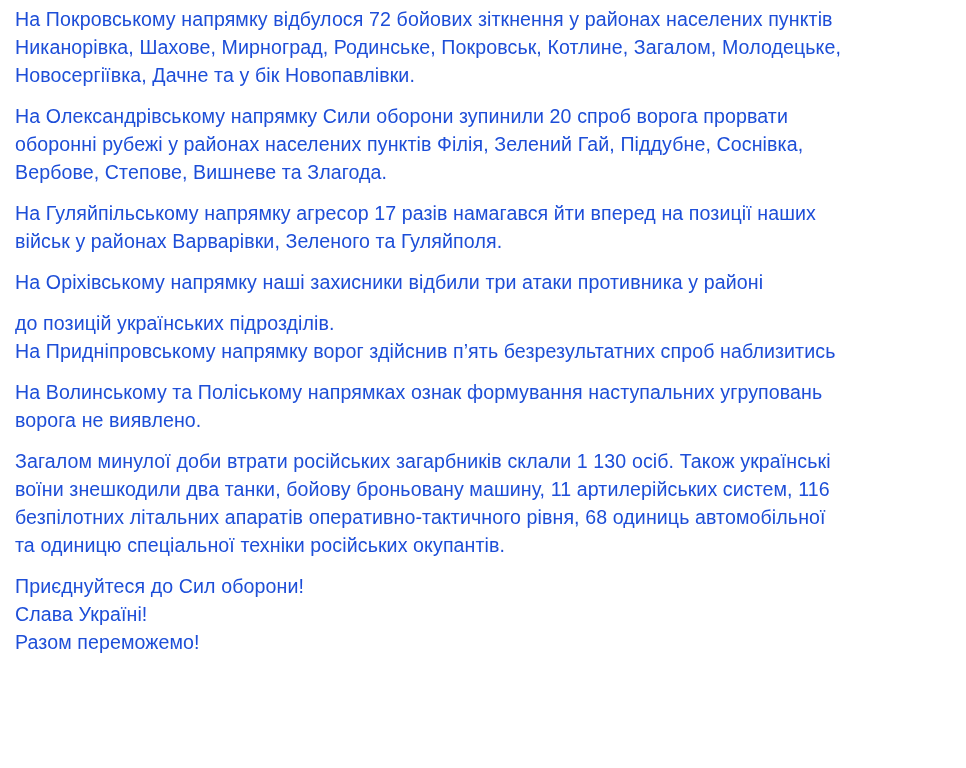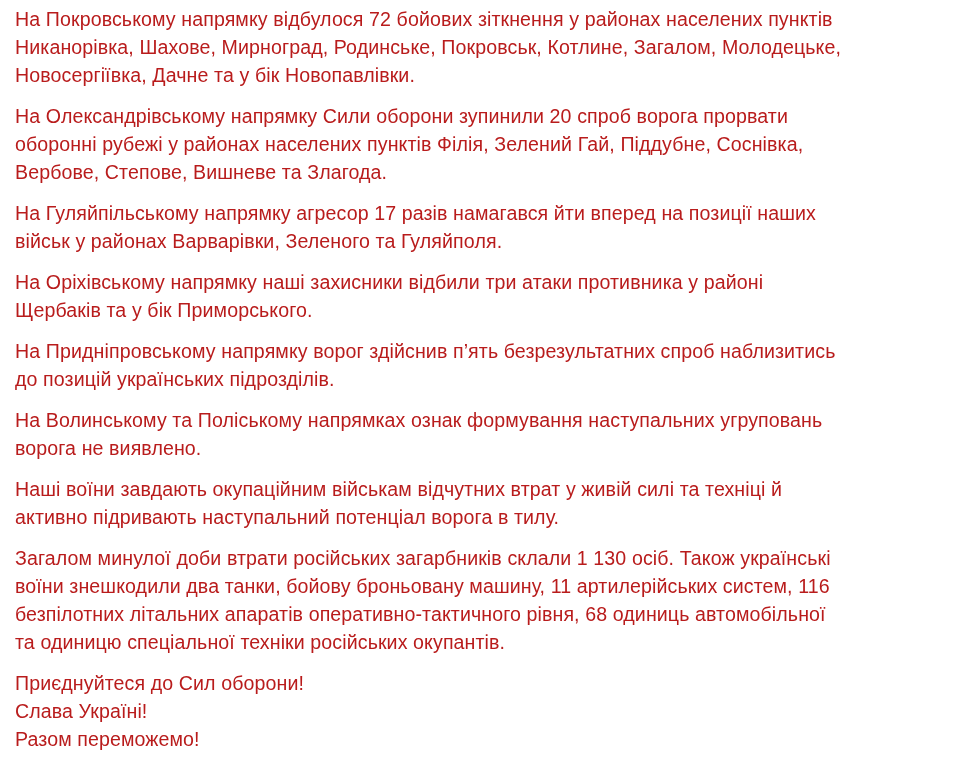--- a/index.html
+++ b/index.html
@@ -25,58 +25,53 @@
     padding: 0;
   }
   .line {
     display: block;
     white-space: nowrap;
   }
 </style>
 </head>
 <body style="background: rgb(255, 255, 255);">
 
-<div class="report" style="color: #b91c1c;">
+<div class="report" style="color: #1d4ed8;">
 
   <p>
     <span class="line">На Покровському напрямку відбулося 72 бойових зіткнення у районах населених пунктів</span>
     <span class="line">Никанорівка, Шахове, Мирноград, Родинське, Покровськ, Котлине, Загалом, Молодецьке,</span>
     <span class="line">Новосергіївка, Дачне та у бік Новопавлівки.</span>
   </p>
 
   <p>
     <span class="line">На Олександрівському напрямку Сили оборони зупинили 20 спроб ворога прорвати</span>
     <span class="line">оборонні рубежі у районах населених пунктів Філія, Зелений Гай, Піддубне, Соснівка,</span>
     <span class="line">Вербове, Степове, Вишневе та Злагода.</span>
   </p>
 
   <p>
     <span class="line">На Гуляйпільському напрямку агресор 17 разів намагався йти вперед на позиції наших</span>
     <span class="line">військ у районах Варварівки, Зеленого та Гуляйполя.</span>
   </p>
 
   <p>
     <span class="line">На Оріхівському напрямку наші захисники відбили три атаки противника у районі</span>
-    <span class="line">Щербаків та у бік Приморського.</span>
   </p>
 
   <p>
+    <span class="line">до позицій українських підрозділів.</span>
     <span class="line">На Придніпровському напрямку ворог здійснив п’ять безрезультатних спроб наблизитись</span>
-    <span class="line">до позицій українських підрозділів.</span>
   </p>
 
   <p>
     <span class="line">На Волинському та Поліському напрямках ознак формування наступальних угруповань</span>
     <span class="line">ворога не виявлено.</span>
   </p>
 
-  <p>
-    <span class="line">Наші воїни завдають окупаційним військам відчутних втрат у живій силі та техніці й</span>
-    <span class="line">активно підривають наступальний потенціал ворога в тилу.</span>
-  </p>
 
   <p>
     <span class="line">Загалом минулої доби втрати російських загарбників склали 1 130 осіб. Також українські</span>
     <span class="line">воїни знешкодили два танки, бойову броньовану машину, 11 артилерійських систем, 116</span>
     <span class="line">безпілотних літальних апаратів оперативно-тактичного рівня, 68 одиниць автомобільної</span>
     <span class="line">та одиницю спеціальної техніки російських окупантів.</span>
   </p>
 
   <p>
     <span class="line">Приєднуйтеся до Сил оборони!</span>

